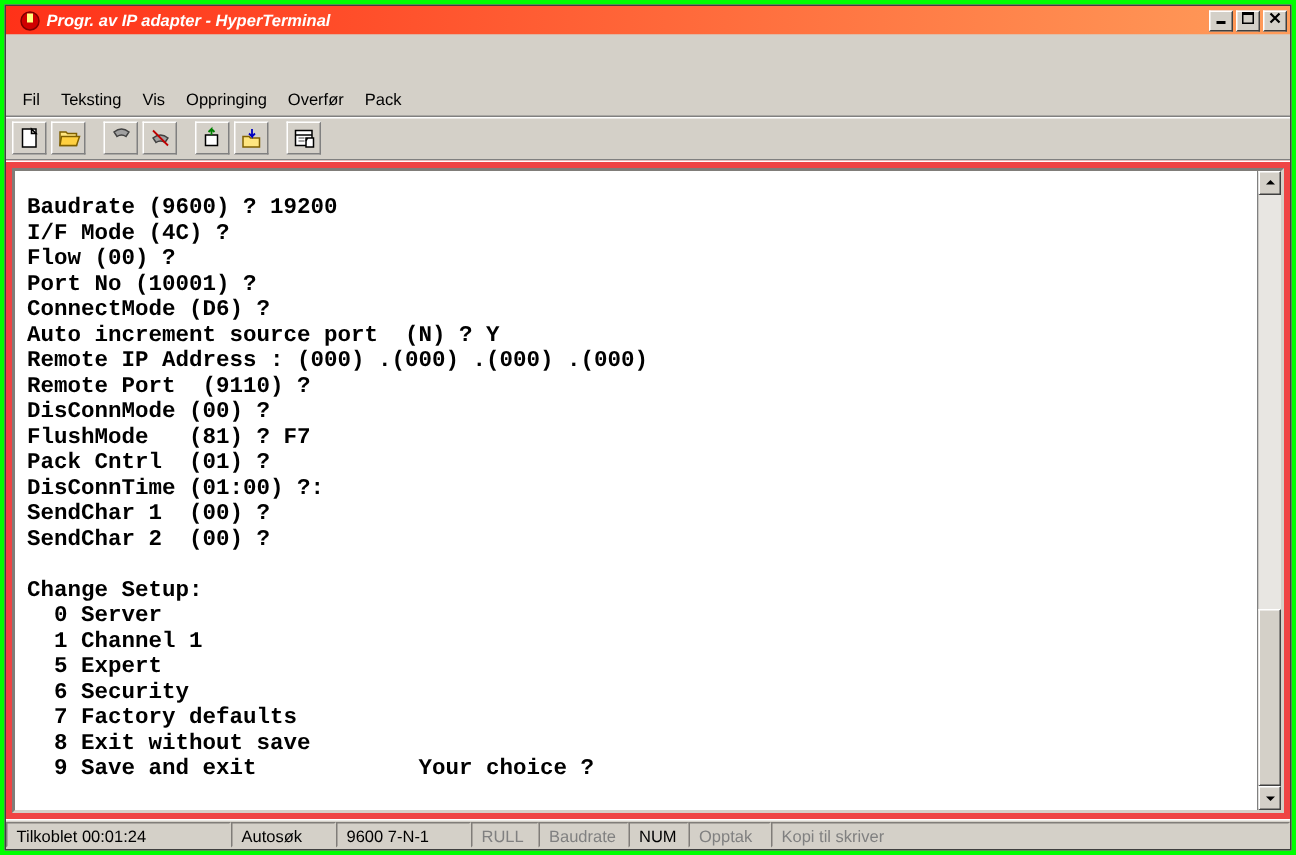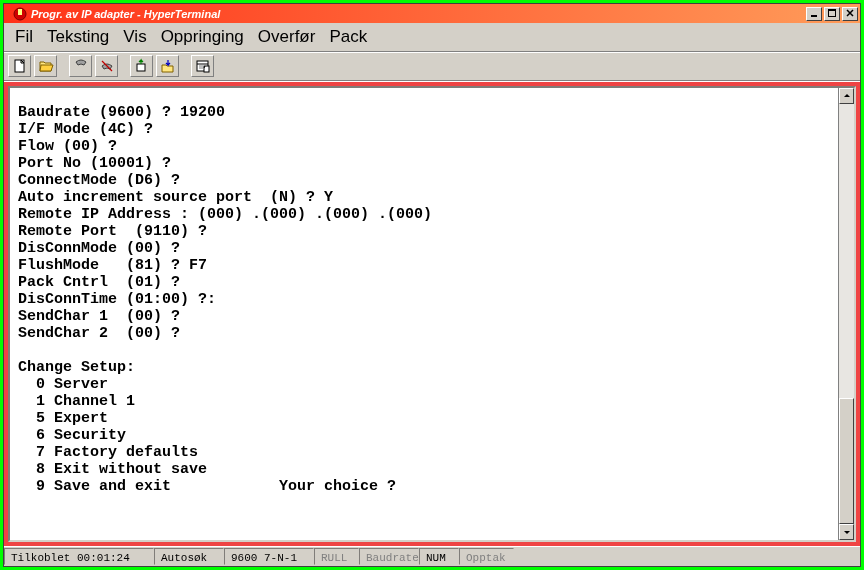--- a/index.html
+++ b/index.html
@@ -59,23 +59,24 @@
   }
   .menubar {
     background: #d4d0c8;
     display: flex;
     padding: 2px 4px;
     border-bottom: 1px solid #808080;
     gap: 0;
   }
   .menu-item {
     padding: 2px 7px;
-    font-size: 17px;
+    font-size: 11px;
     color: #000;
     cursor: default;
+    margin-top: 34px;
   }
   .toolbar {
     background: #d4d0c8;
     display: flex;
     padding: 2px 4px 3px 4px;
     border-top: 1px solid #fff;
     border-bottom: 1px solid #808080;
     gap: 3px;
     align-items: center;
   }
@@ -147,21 +148,20 @@
     display: flex;
     align-items: stretch;
     font-size: 11px;
   }
   .status-pane {
     border: 1px inset #d4d0c8;
     padding: 2px 6px 0 6px;
     margin: 1px 0;
     display: flex; align-items: center;
     color: #000;
-    font-family: Liberation Mono, monospace;
   }
   .status-pane.dim { color: #808080; }
 </style>
 </head>
 <body>
 
 <div class="window">
 
   <div class="titlebar">
     <span class="icon">
@@ -295,15 +295,16 @@
   </div>
 
   <div class="statusbar">
     <div class="status-pane" style="width:150px">Tilkoblet 00:01:24</div>
     <div class="status-pane" style="width:70px">Autosøk</div>
     <div class="status-pane" style="width:90px">9600 7-N-1</div>
     <div class="status-pane dim" style="width:45px">RULL</div>
     <div class="status-pane dim" style="width:60px">Baudrate</div>
     <div class="status-pane" style="width:40px">NUM</div>
     <div class="status-pane dim" style="width:55px">Opptak</div>
+    <div class="status-pane dim" style="flex:1">Kopi til skriver</div>
   </div>
 
 </div>
 
 </body></html>

